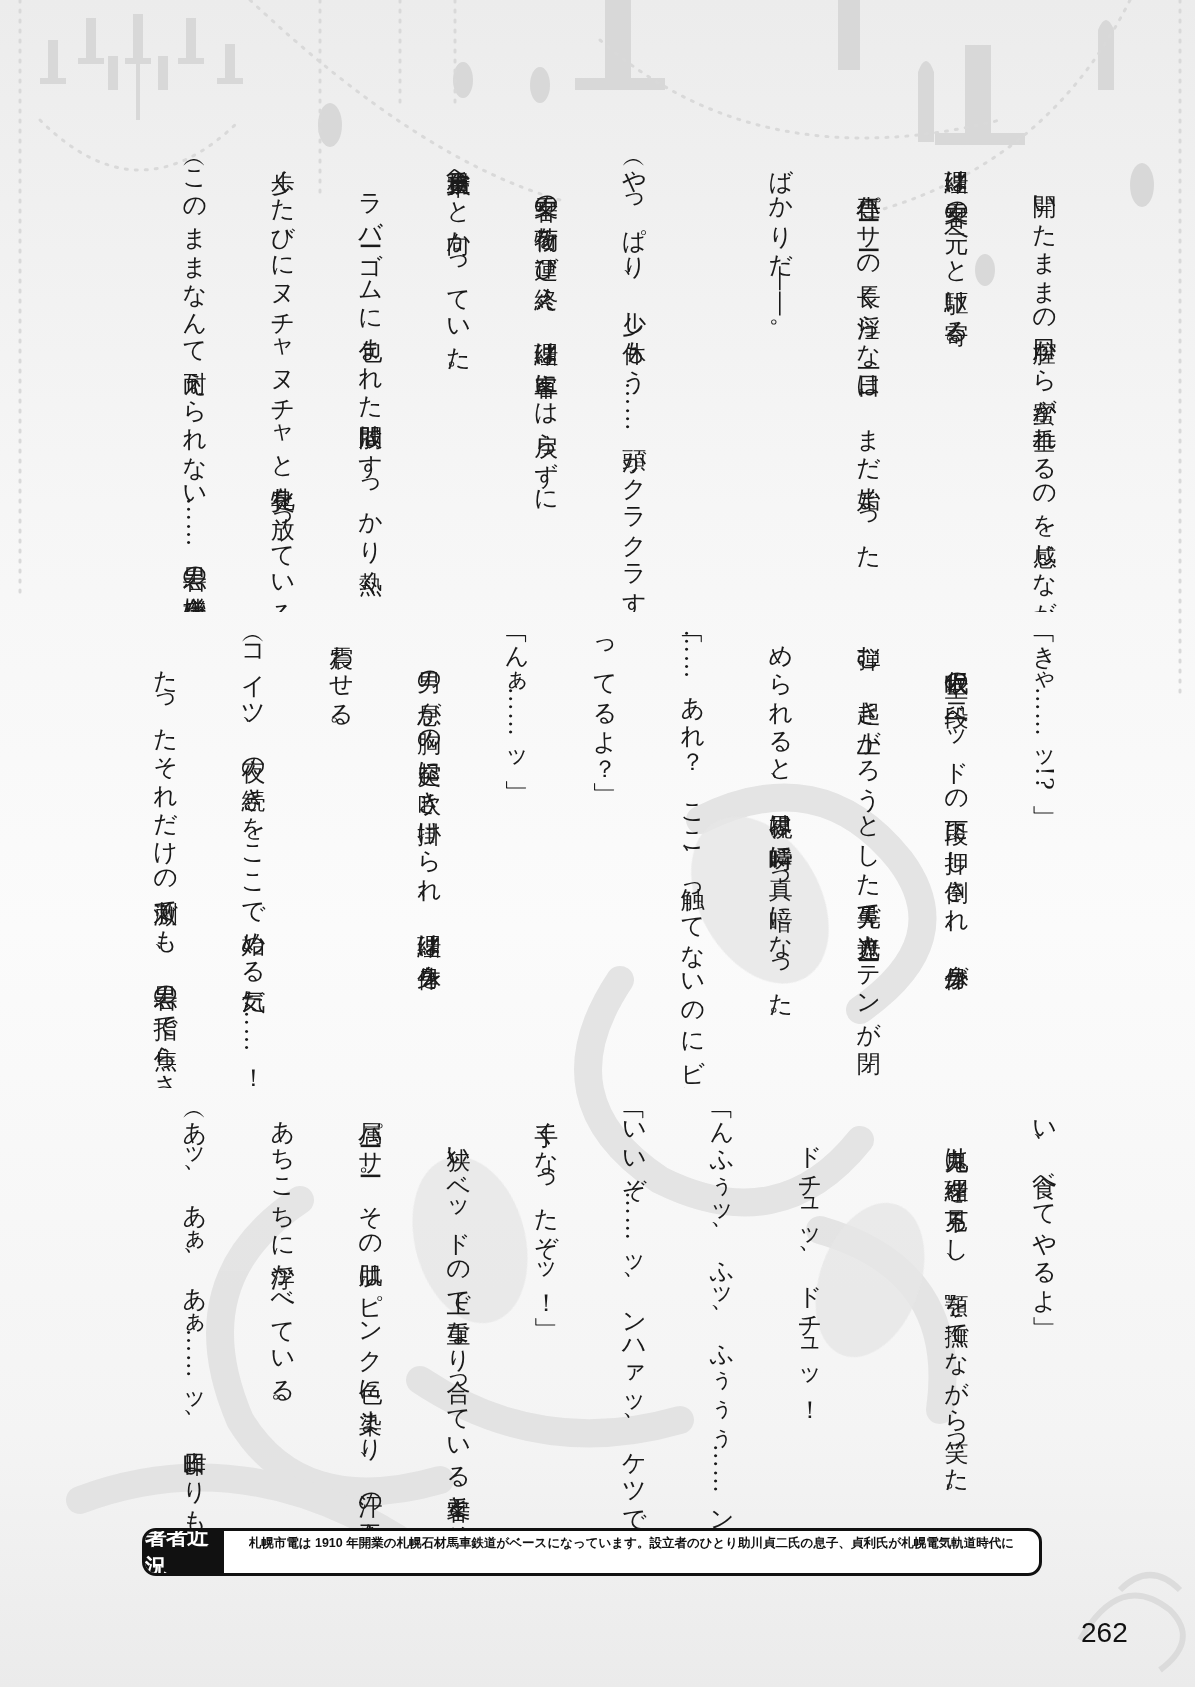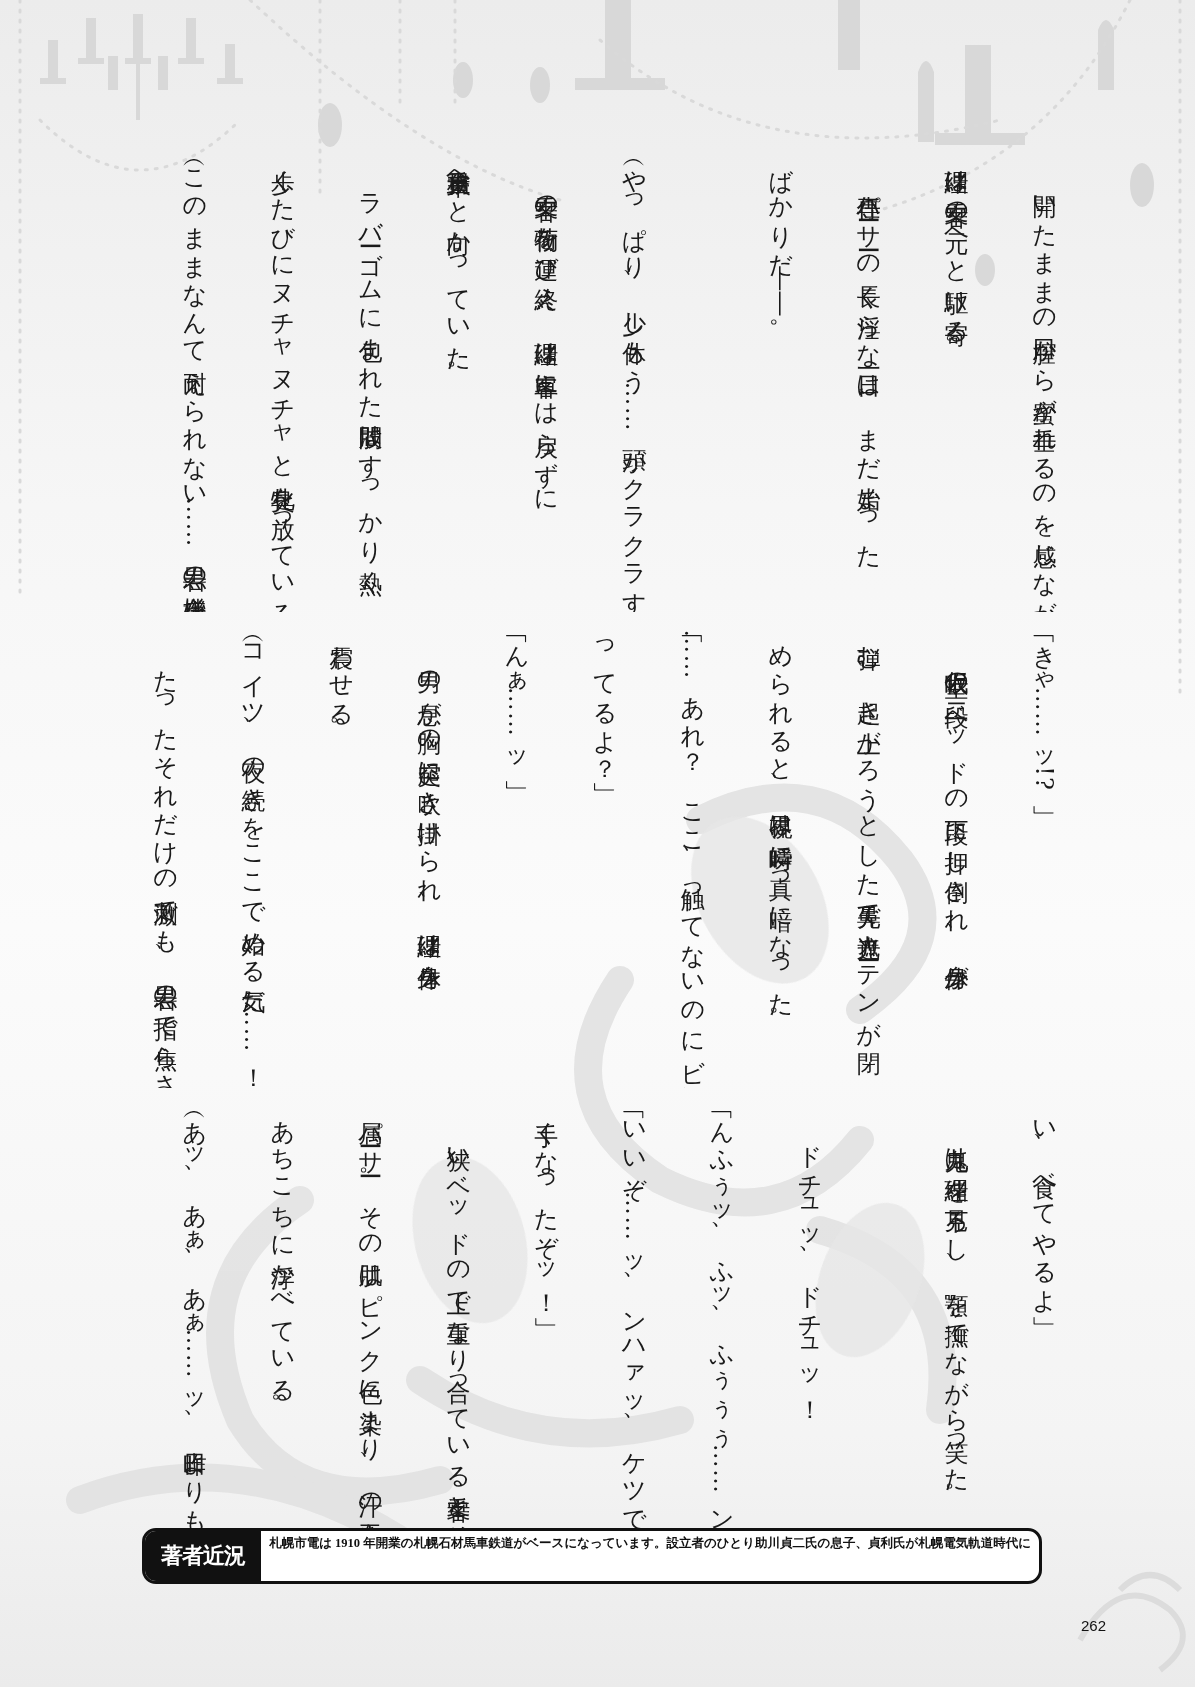--- a/index.html
+++ b/index.html
@@ -19,41 +19,41 @@
       line-height: 29.3px;
       letter-spacing: 1.2px;
       white-space: pre;
       overflow: hidden;
     }
     .band-top { top: 152px; height: 460px; }
     .band-mid { top: 628px; height: 460px; }
     .band-bot { top: 1104px; height: 460px; }
     .col { display: block; }
     .footer {
-      position: absolute; left: 142px; top: 1528px; width: 900px; height: 56px;
+      position: absolute; left: 142px; top: 1528px; width: 900px; height: 48px;
       display: flex; align-items: stretch;
       border: 3px solid #111; border-radius: 14px; background: #fff; overflow: hidden;
       box-sizing: border-box;
     }
     .footer-label {
       background: #111; color: #fff; width: 118px;
       display: flex; align-items: center; justify-content: center;
       font-family: "DejaVu Sans", "Liberation Sans", sans-serif;
       font-weight: bold; font-size: 22px; letter-spacing: -1px;
     }
     .footer-text {
-      flex: 1; padding: 3px 8px;
-      font-family: Liberation Serif, serif;
+      flex: 1; padding: 3px 25px;
+      font-family: Liberation Sans, sans-serif;
       font-size: 12.5px; line-height: 18px; font-weight: bold; color: #111;
     }
     .footer-text div { white-space: nowrap; overflow: hidden; }
     .page-number {
       position: absolute; left: 1081px; top: 1617px;
       font-family: "Liberation Sans", "DejaVu Sans", sans-serif;
-      font-size: 15px; color: #111;
+      font-size: 28px; color: #111;
     }
   </style>
 </head>
 <body>
 
 <svg class="bg-deco" viewBox="0 0 1195 1687" xmlns="http://www.w3.org/2000/svg">
   <g fill="#d6d6d6" stroke="none" opacity="0.9">
 
     <g>
       <rect x="48" y="40" width="10" height="40"></rect>

